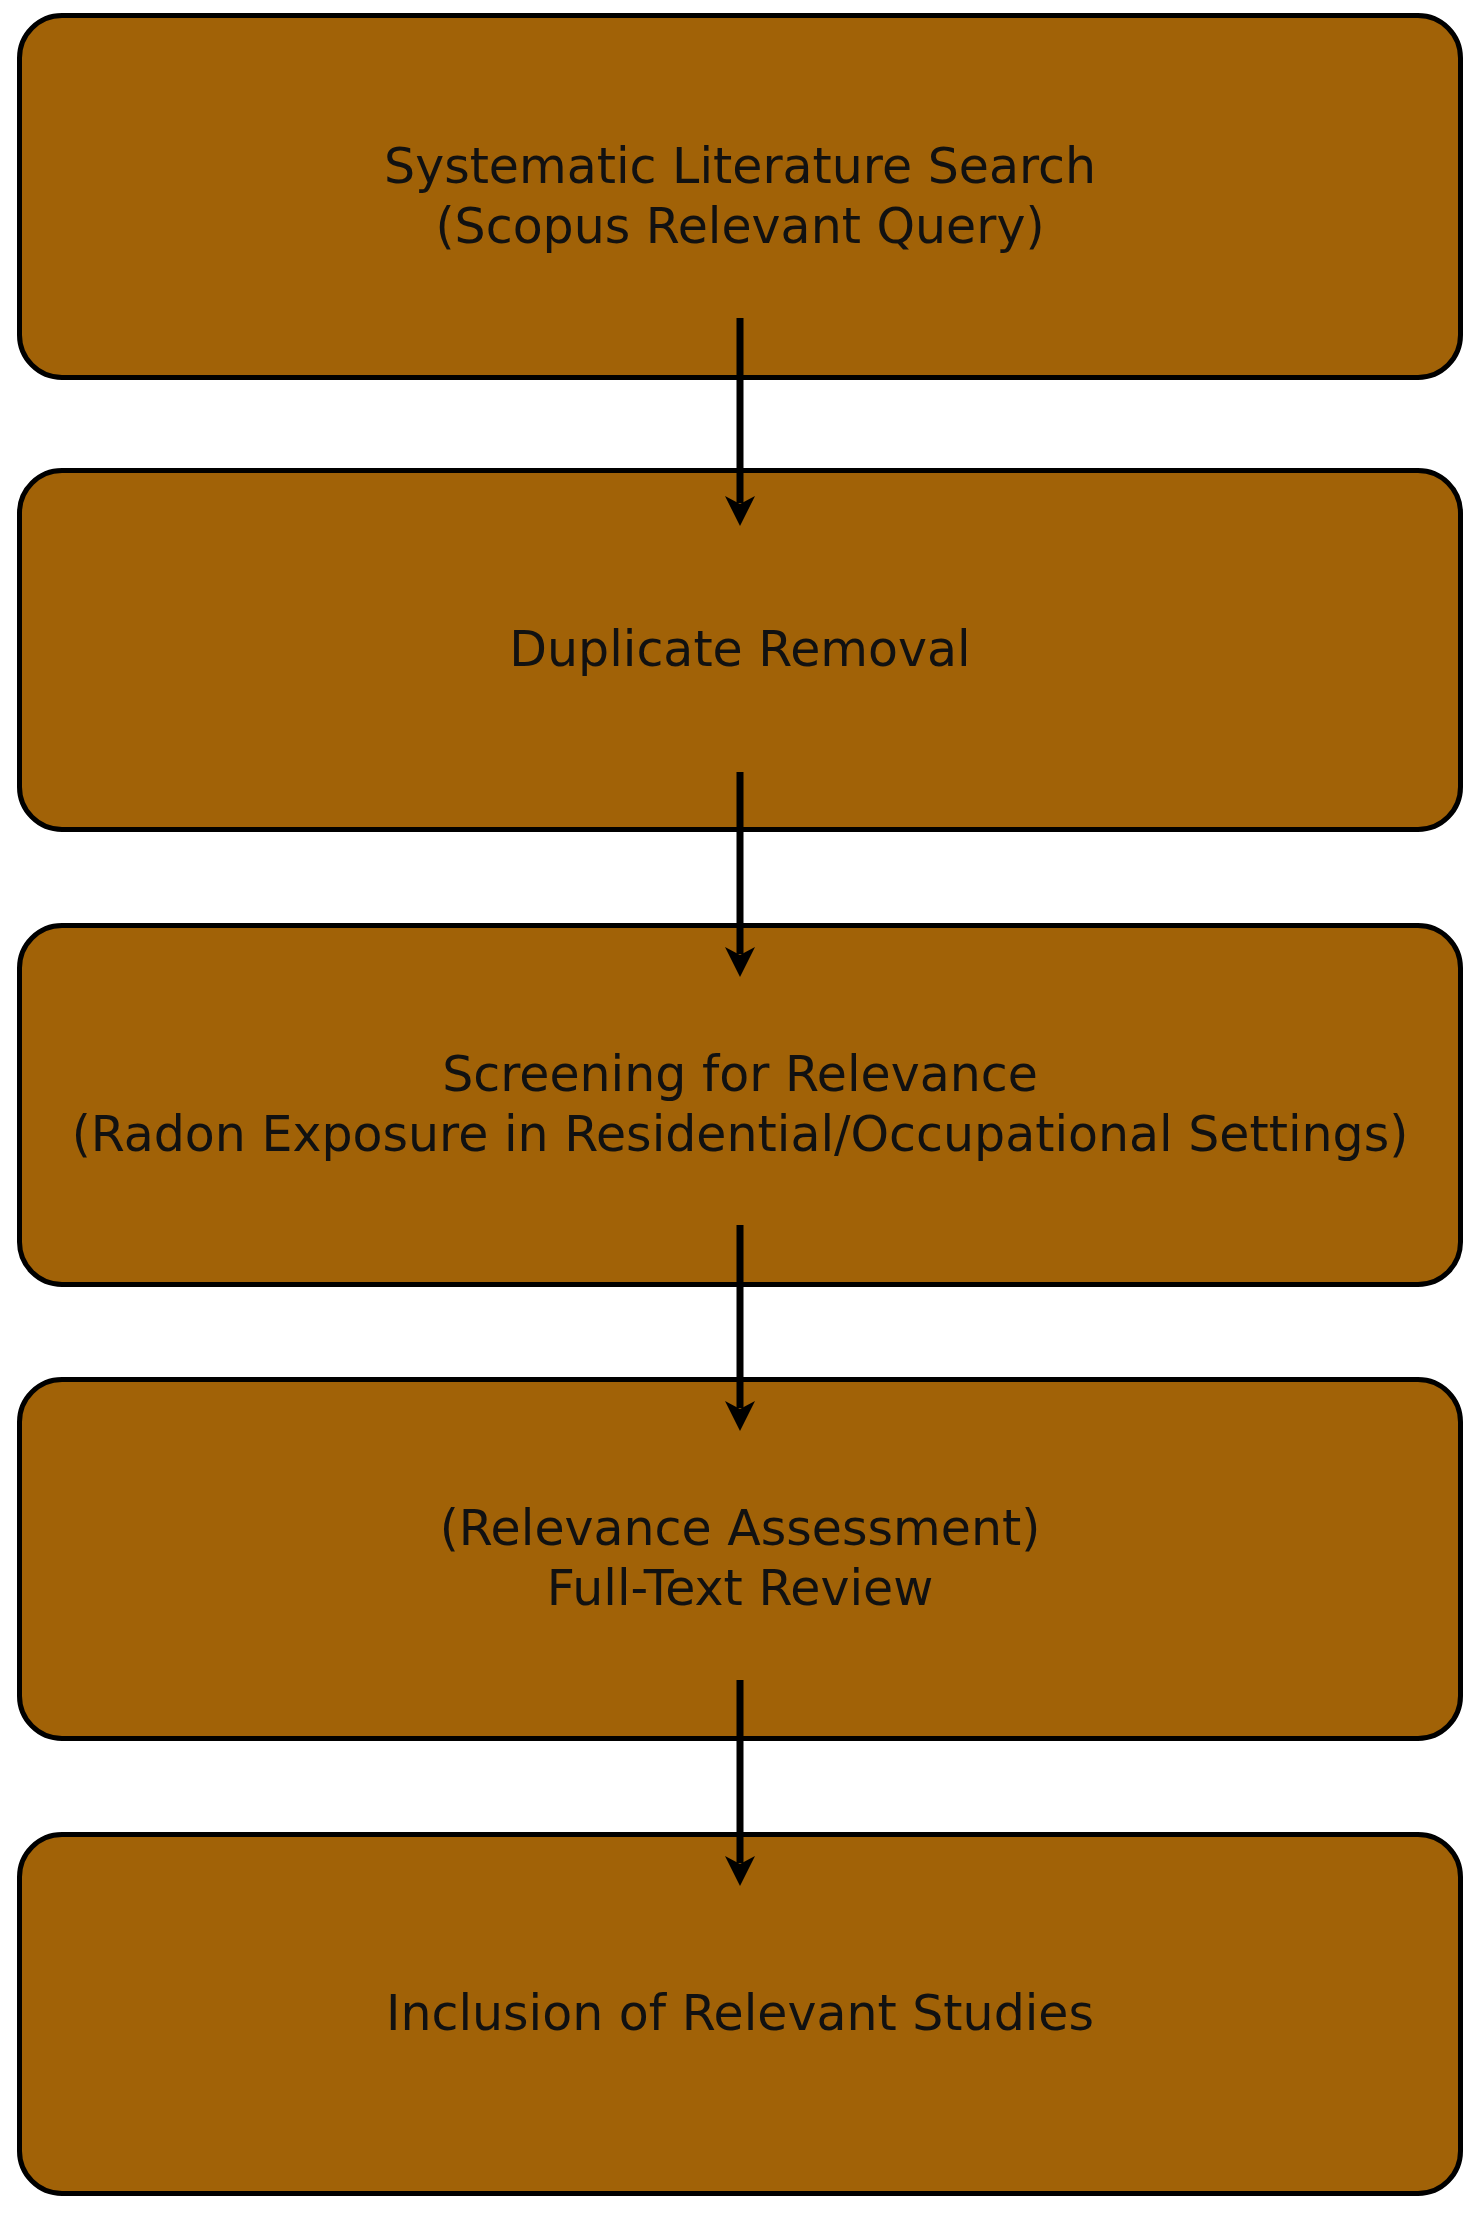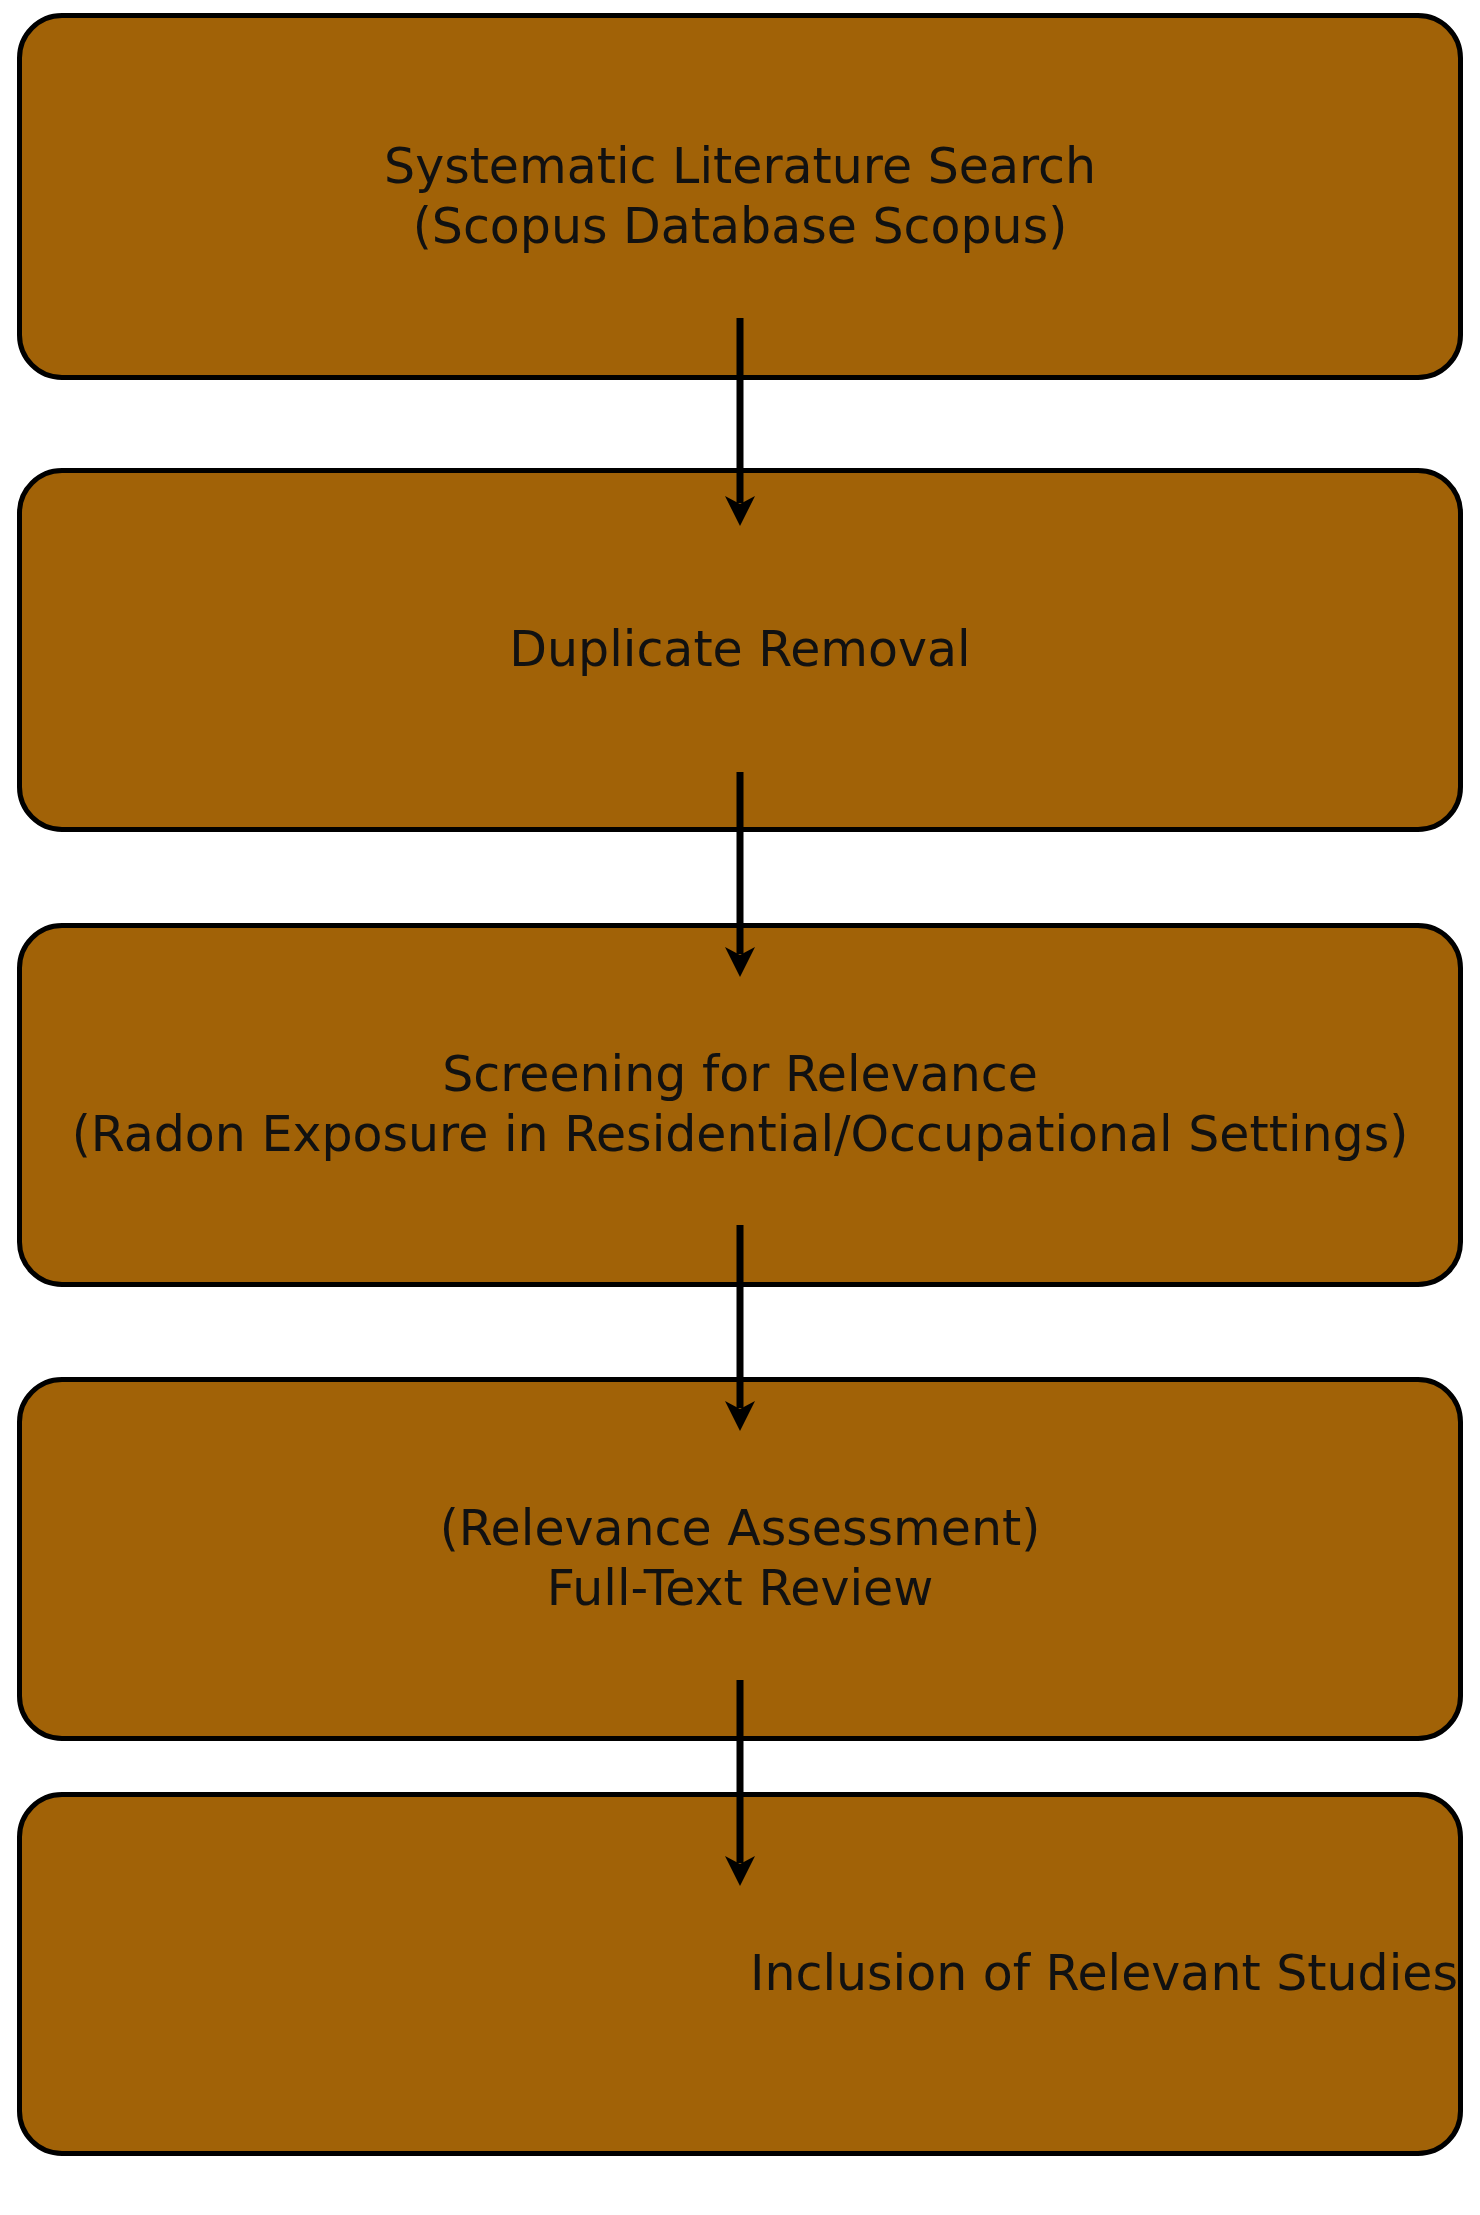--- a/index.html
+++ b/index.html
@@ -33,21 +33,21 @@
     line-height: 60px;
   }
   .flow-box .line {
     display: block;
     white-space: nowrap;
   }
   .b1 { top: 13px;   height: 367px; }
   .b2 { top: 468px;  height: 364px; }
   .b3 { top: 923px;  height: 364px; }
   .b4 { top: 1377px; height: 364px; }
-  .b5 { top: 1792px; height: 364px; align-items: flex-end; }
+  .b5 { top: 1832px; height: 364px; }
 
   .flow-arrow {
     position: absolute;
     left: 720px;
     width: 40px;
     display: block;
   }
   .a1 { top: 318px;  height: 209px; }
   .a2 { top: 772px;  height: 206px; }
   .a3 { top: 1225px; height: 207px; }
@@ -57,21 +57,21 @@
   .shaft { stroke: #000000; stroke-width: 7; fill: none; }
   .head  { fill: #000000; stroke: none; }
 </style>
 </head>
 <body>
 
 <div class="canvas">
 
   <div class="flow-box b1">
     <span class="line">Systematic Literature Search</span>
-    <span class="line">(Scopus Database Scopus)</span>
+    <span class="line">(Scopus Relevant Query)</span>
   </div>
 
   <div class="flow-box b2">
     <span class="line">Duplicate Removal</span>
   </div>
 
   <div class="flow-box b3">
     <span class="line">Screening for Relevance</span>
     <span class="line">(Radon Exposure in Residential/Occupational Settings)</span>
   </div>

